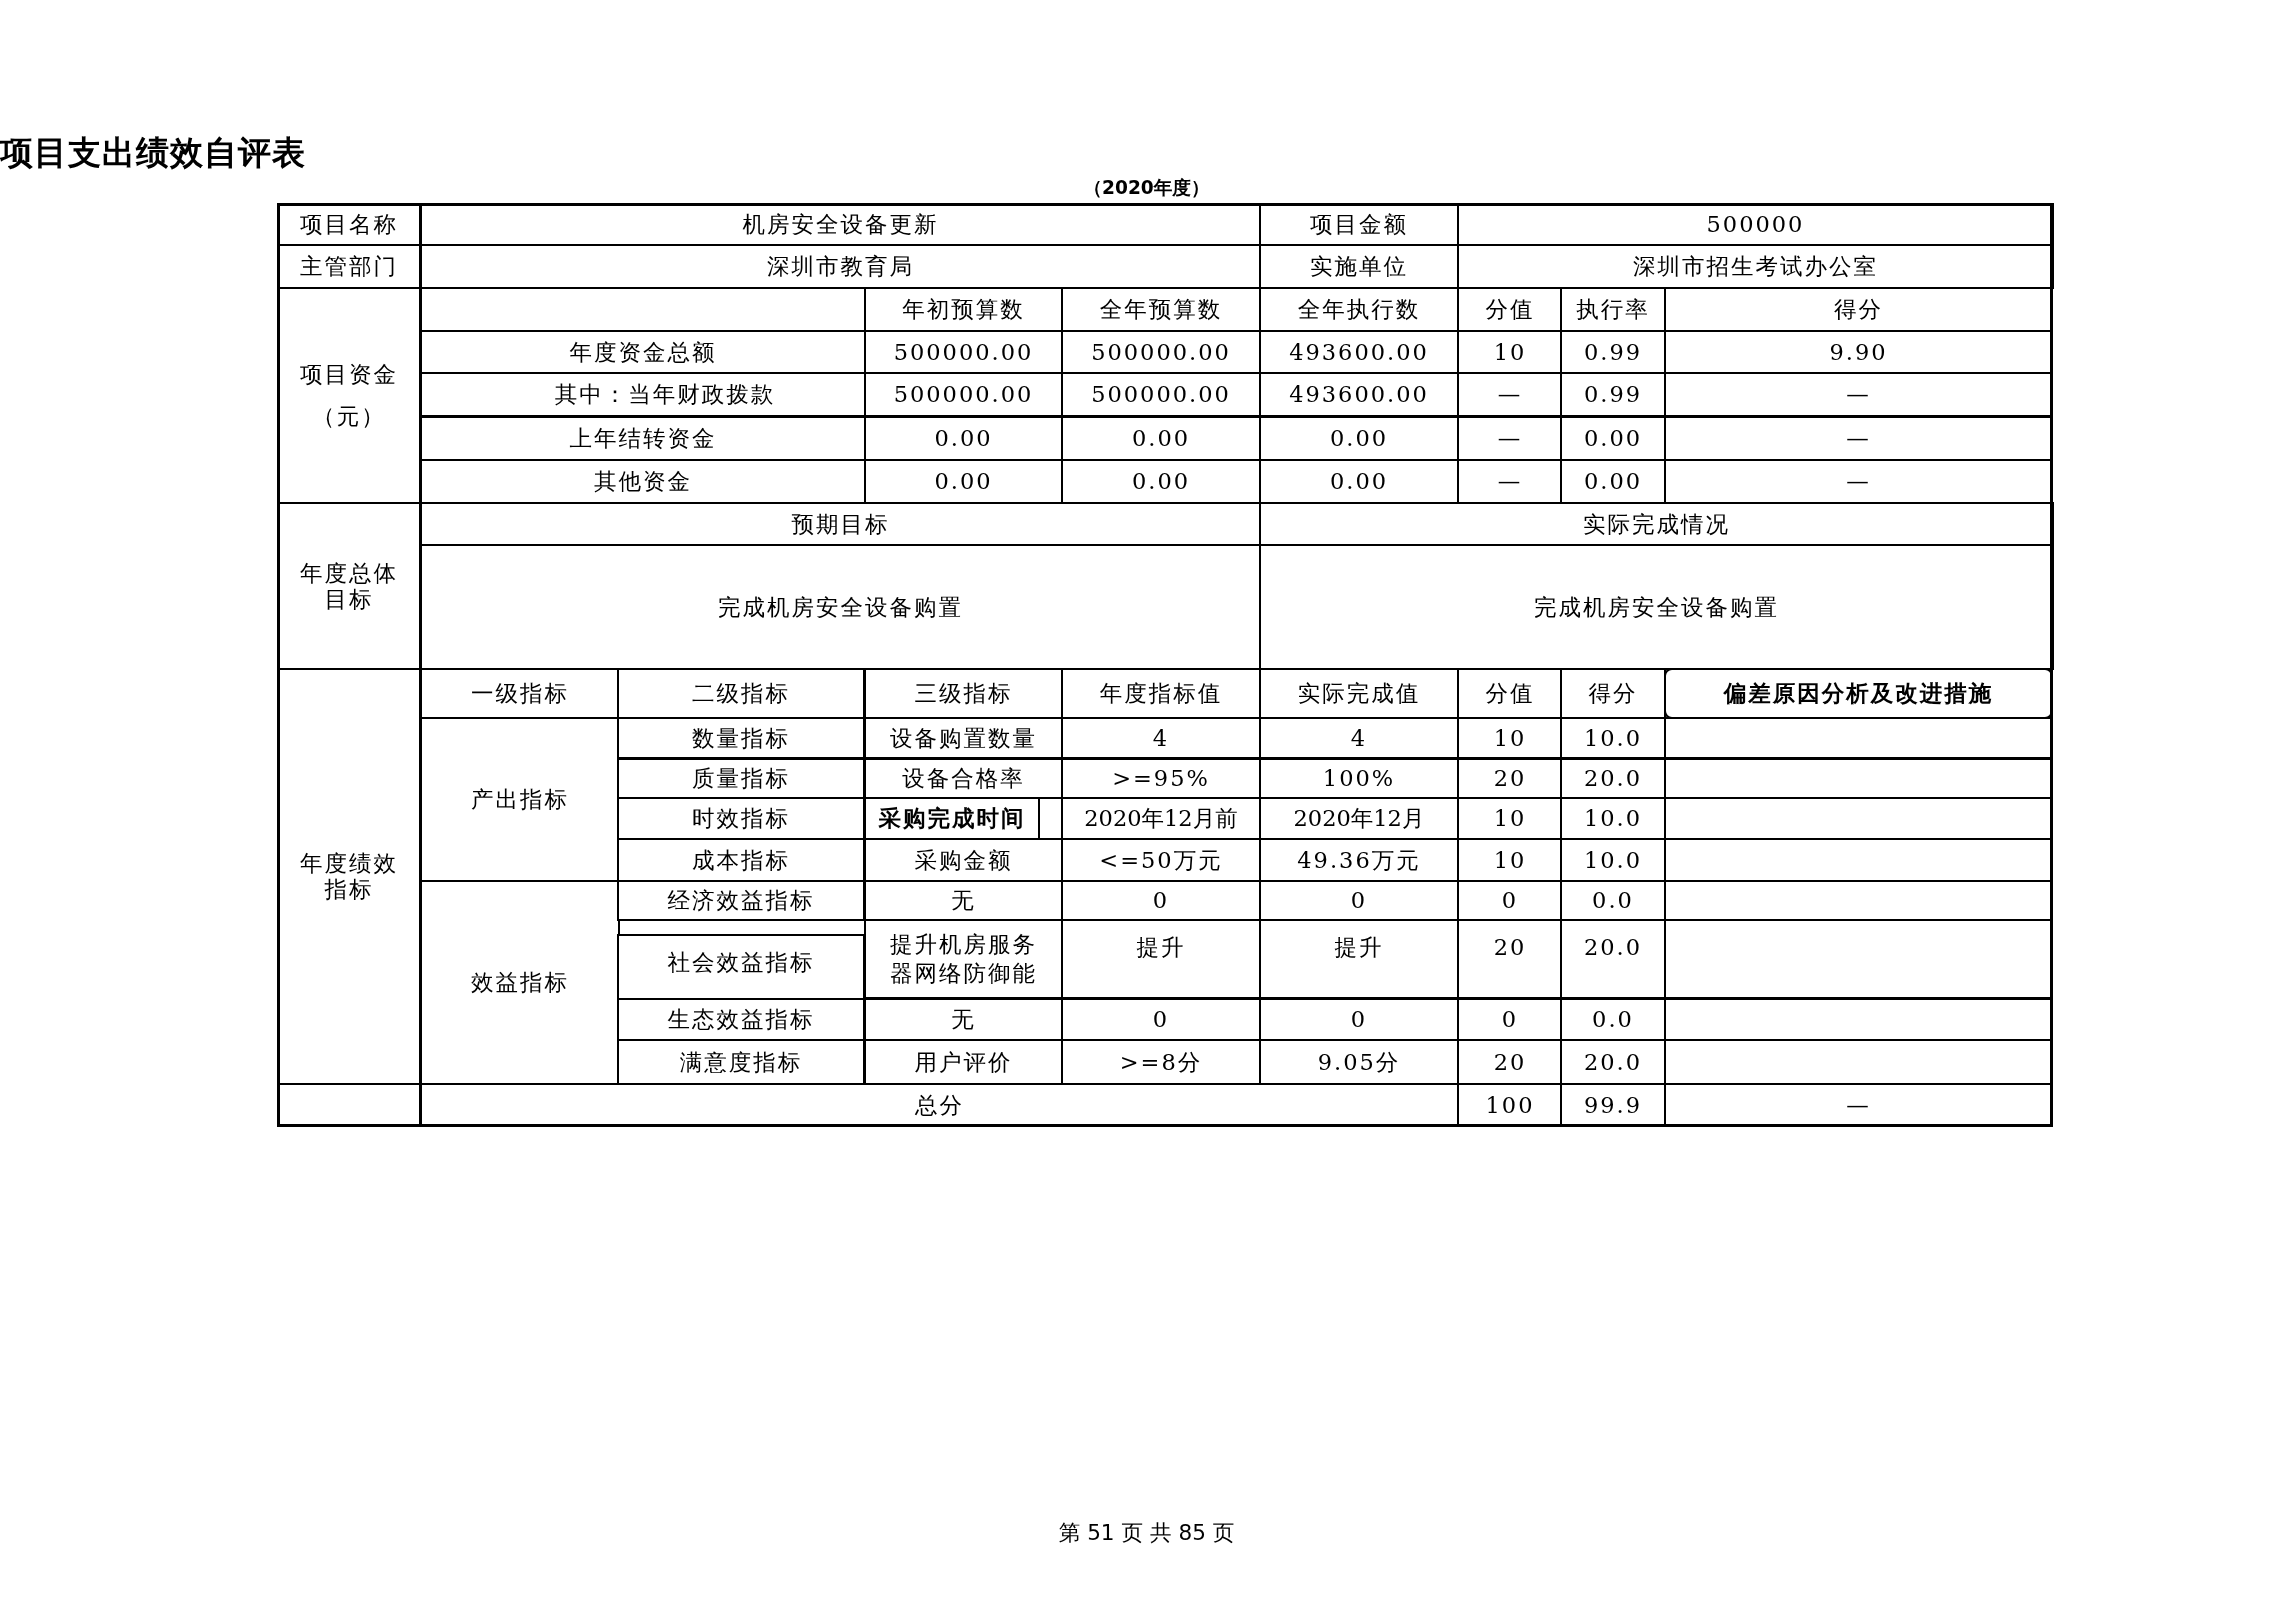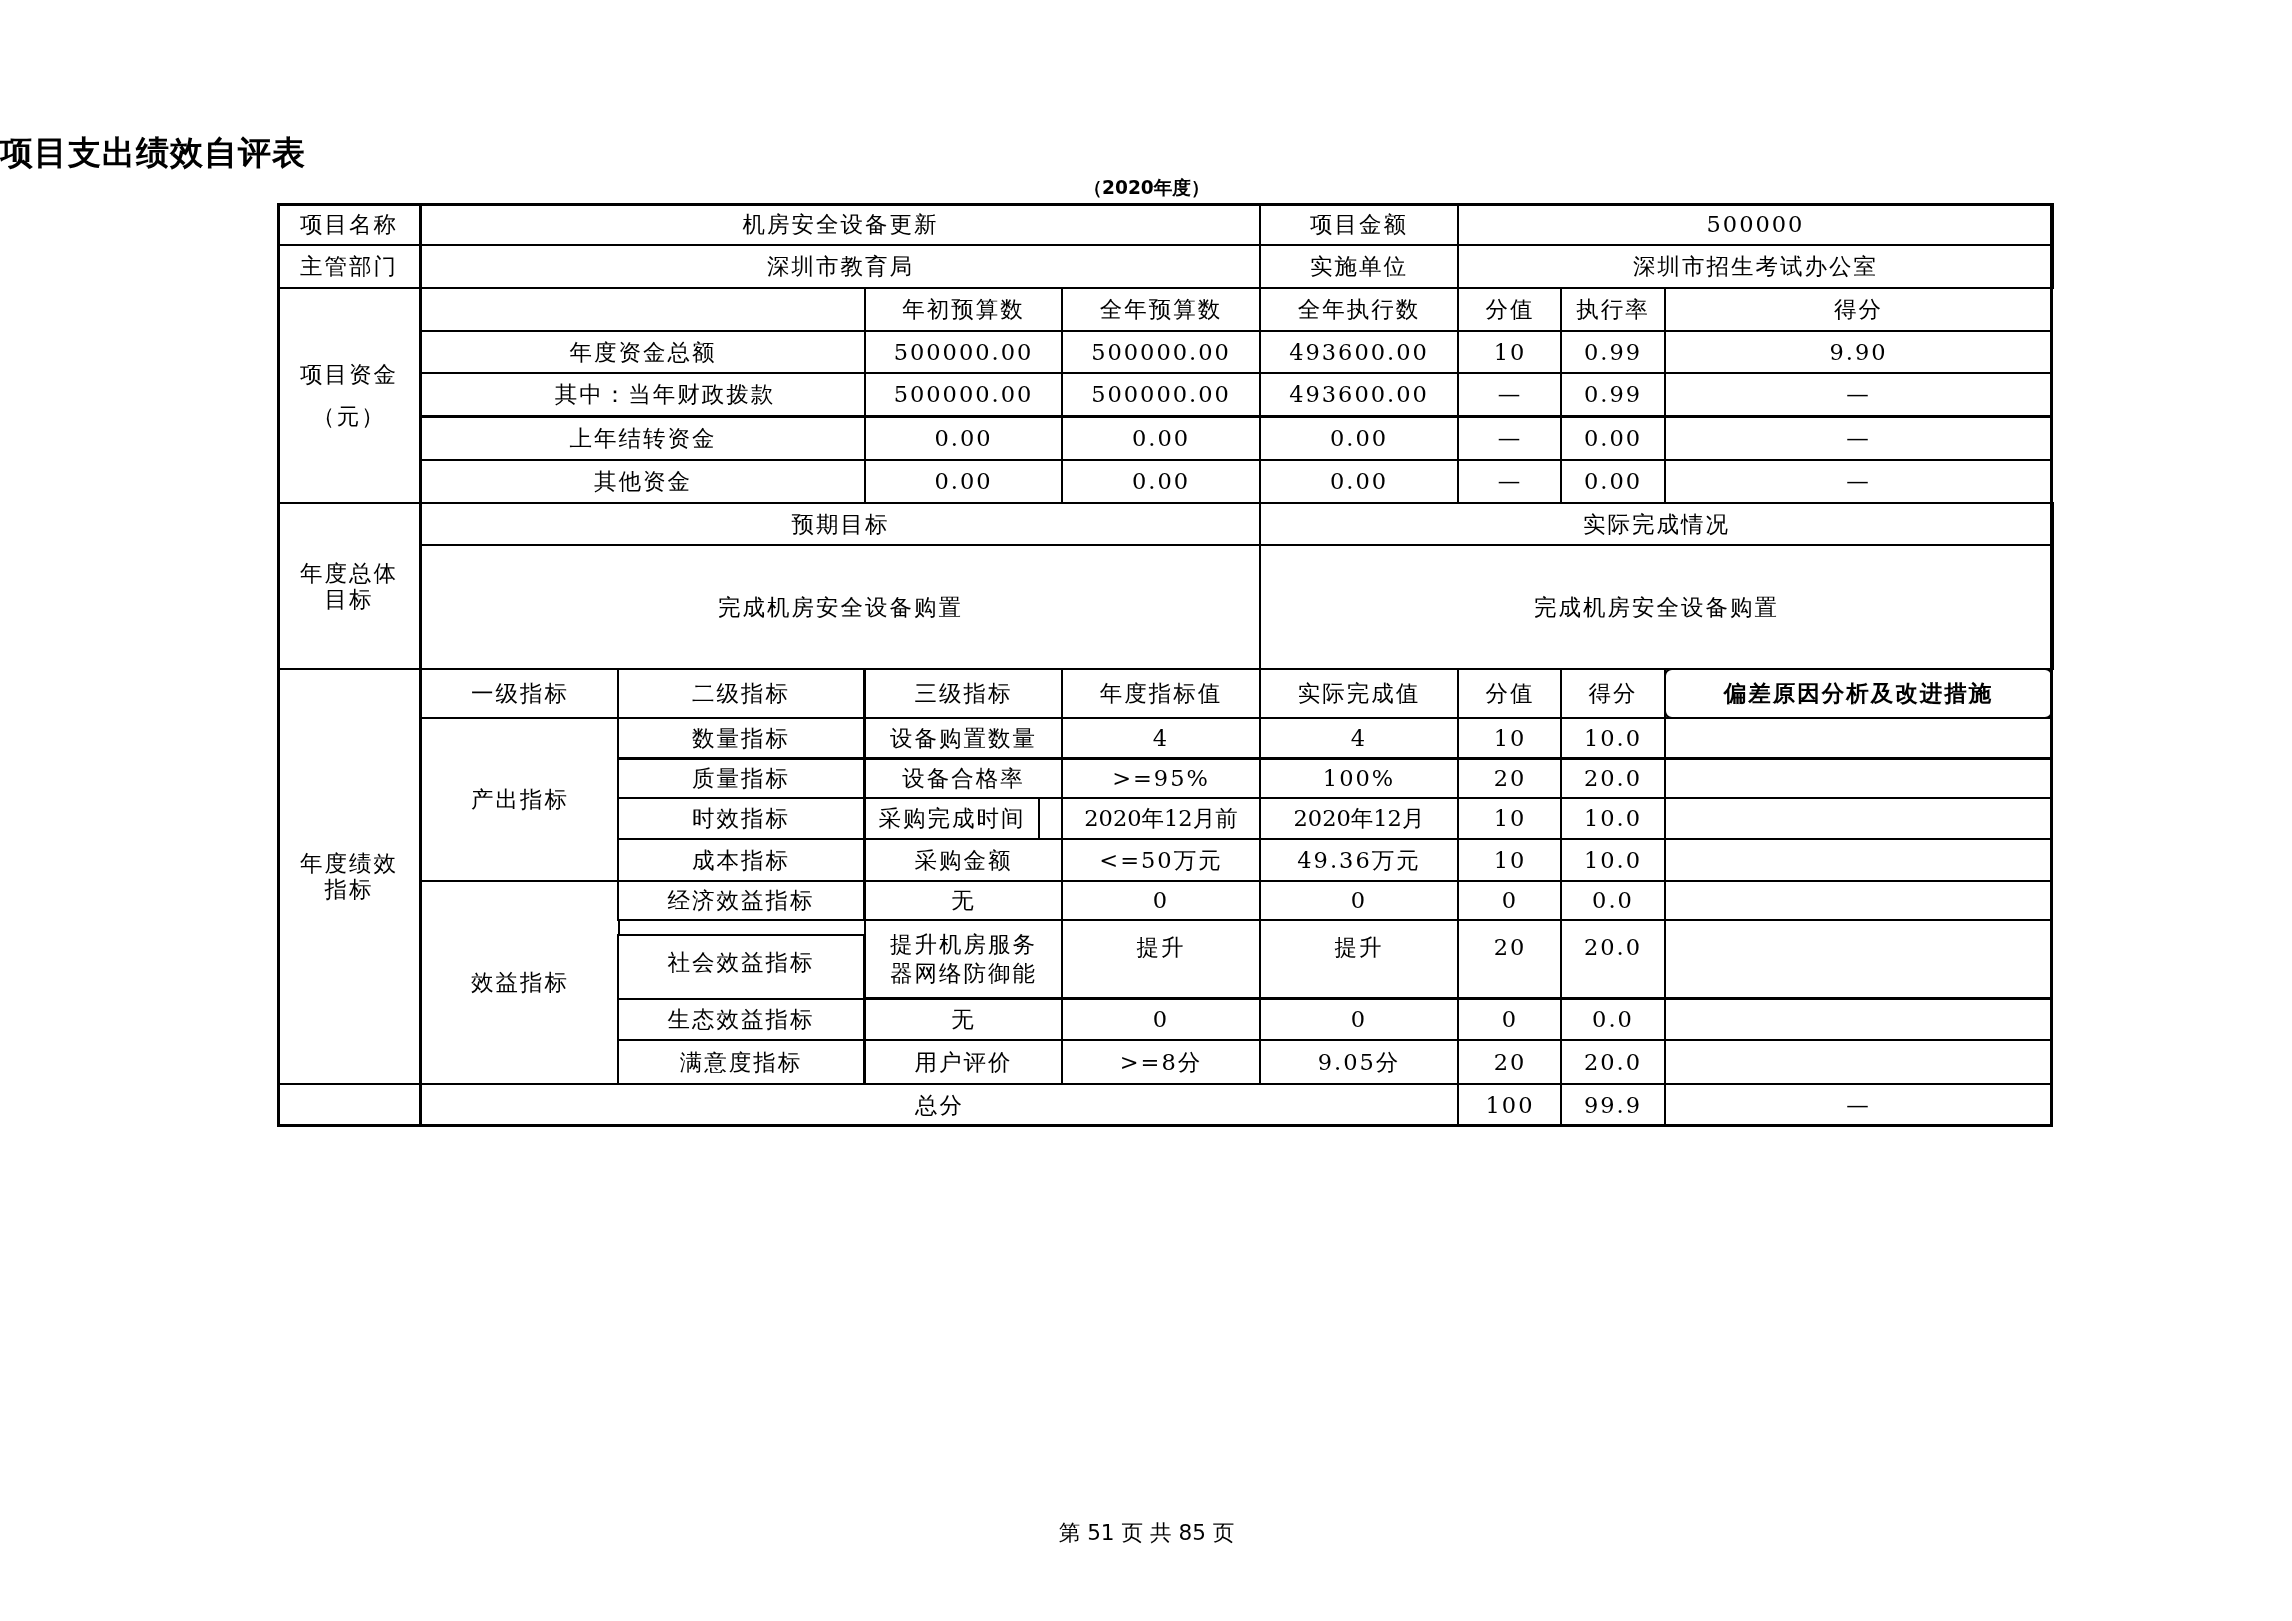--- a/index.html
+++ b/index.html
@@ -263,21 +263,21 @@
 <div class="cell" style="left:1560px;top:758px;width:106px;height:41px;">
     <span>20.0</span>
   </div>
 <div class="cell" style="left:1664px;top:758px;width:389px;height:41px;">
     <span></span>
   </div>
 
 <div class="cell" style="left:617px;top:797px;width:248px;height:43px;">
     <span>时效指标</span>
   </div>
-<div class="cell" style="left:864px;top:797px;width:176px;height:43px;">
+<div class="cell" style="left:864px;top:797px;width:176px;height:43px;font-weight:bold;">
     <span>采购完成时间</span>
   </div>
 <div class="cell" style="left:1061px;top:797px;width:200px;height:43px;letter-spacing:0;">
     <span>2020年12月前</span>
   </div>
 <div class="cell" style="left:1259px;top:797px;width:200px;height:43px;letter-spacing:0;">
     <span>2020年12月</span>
   </div>
 <div class="cell" style="left:1457px;top:797px;width:106px;height:43px;">
     <span>10</span>

